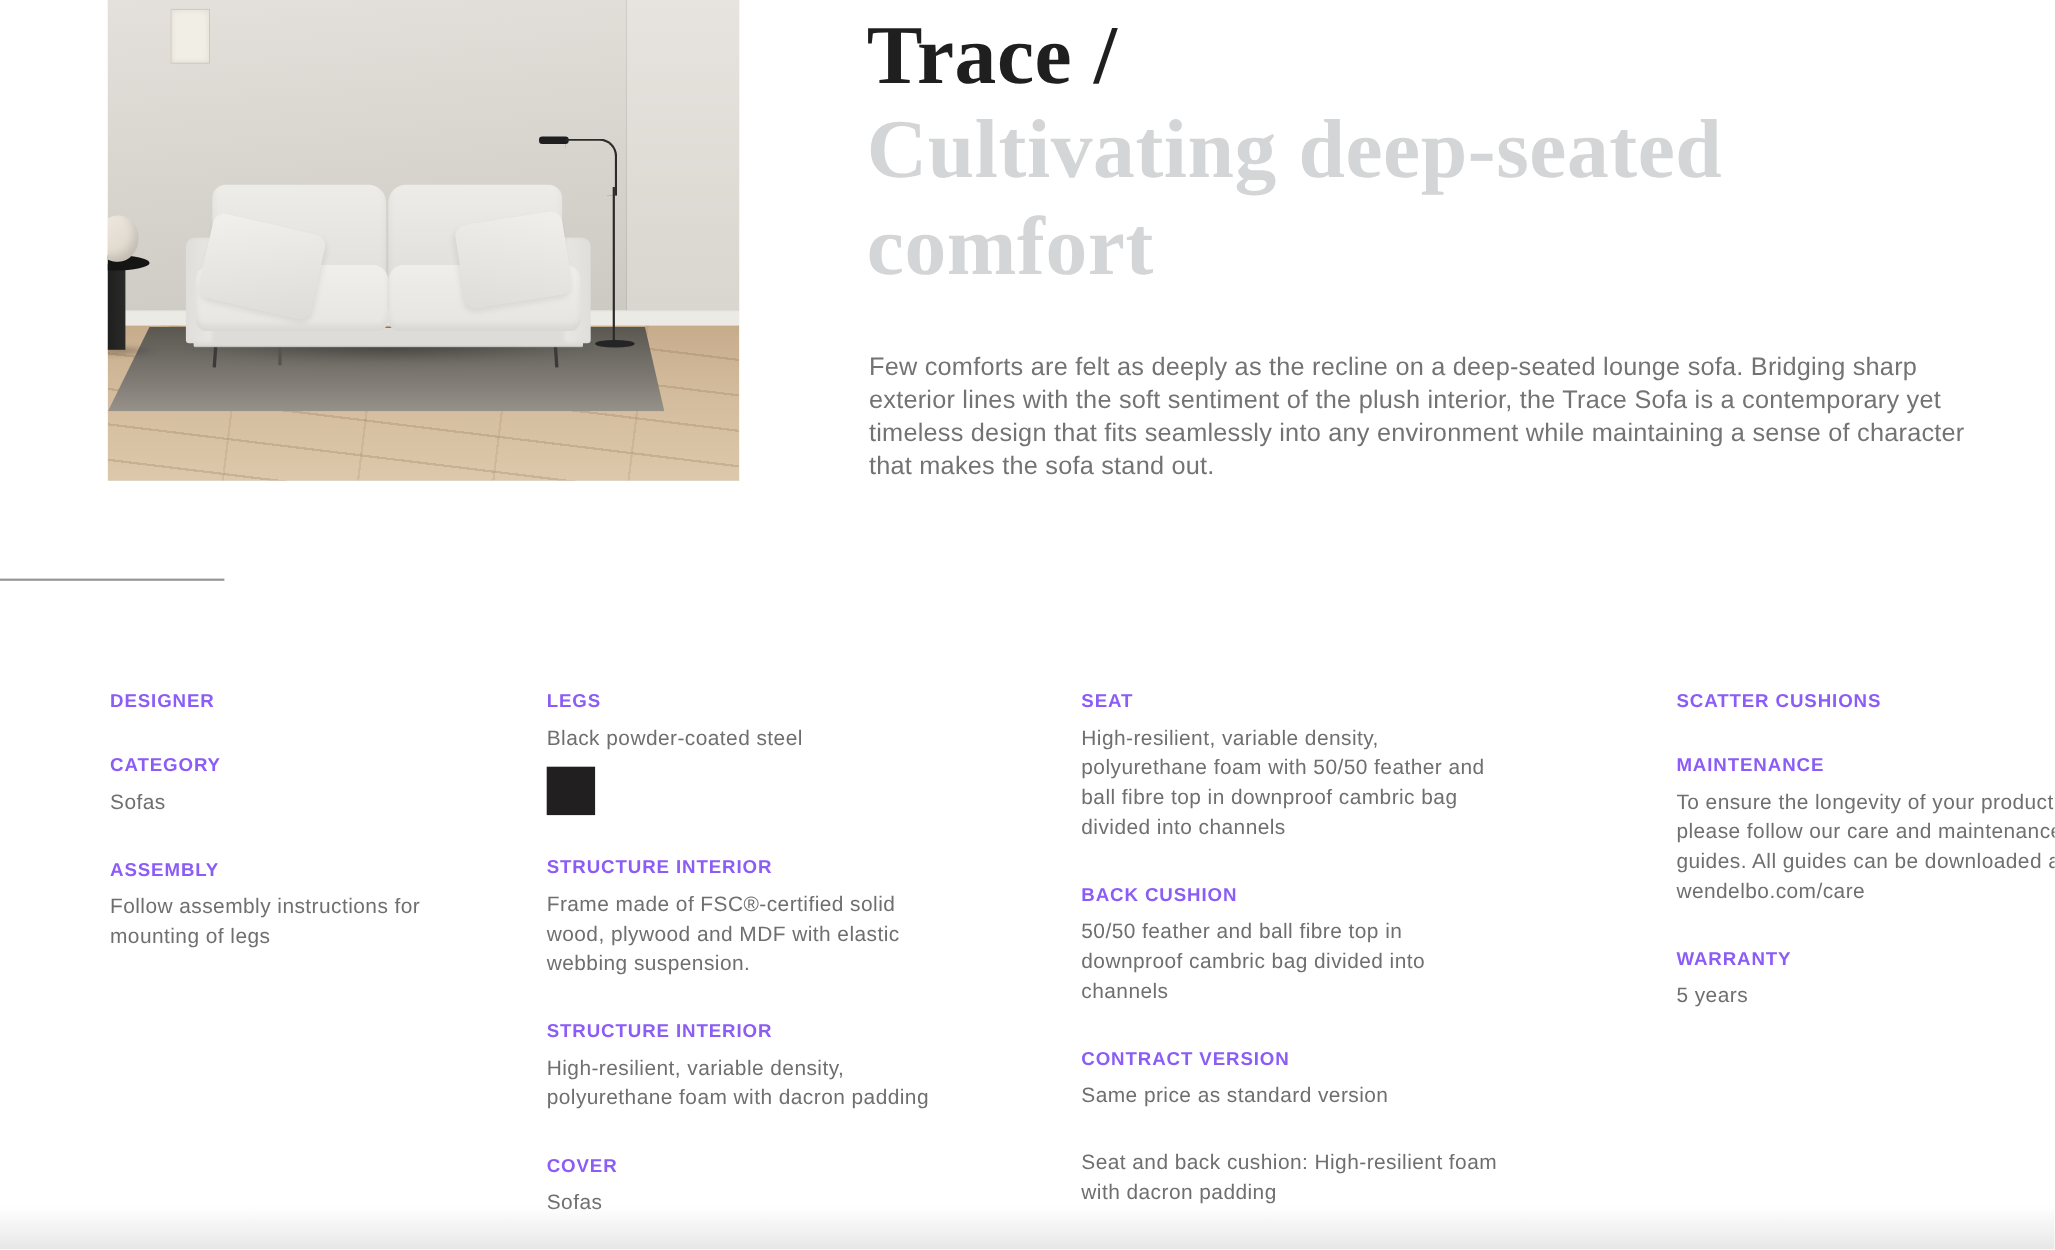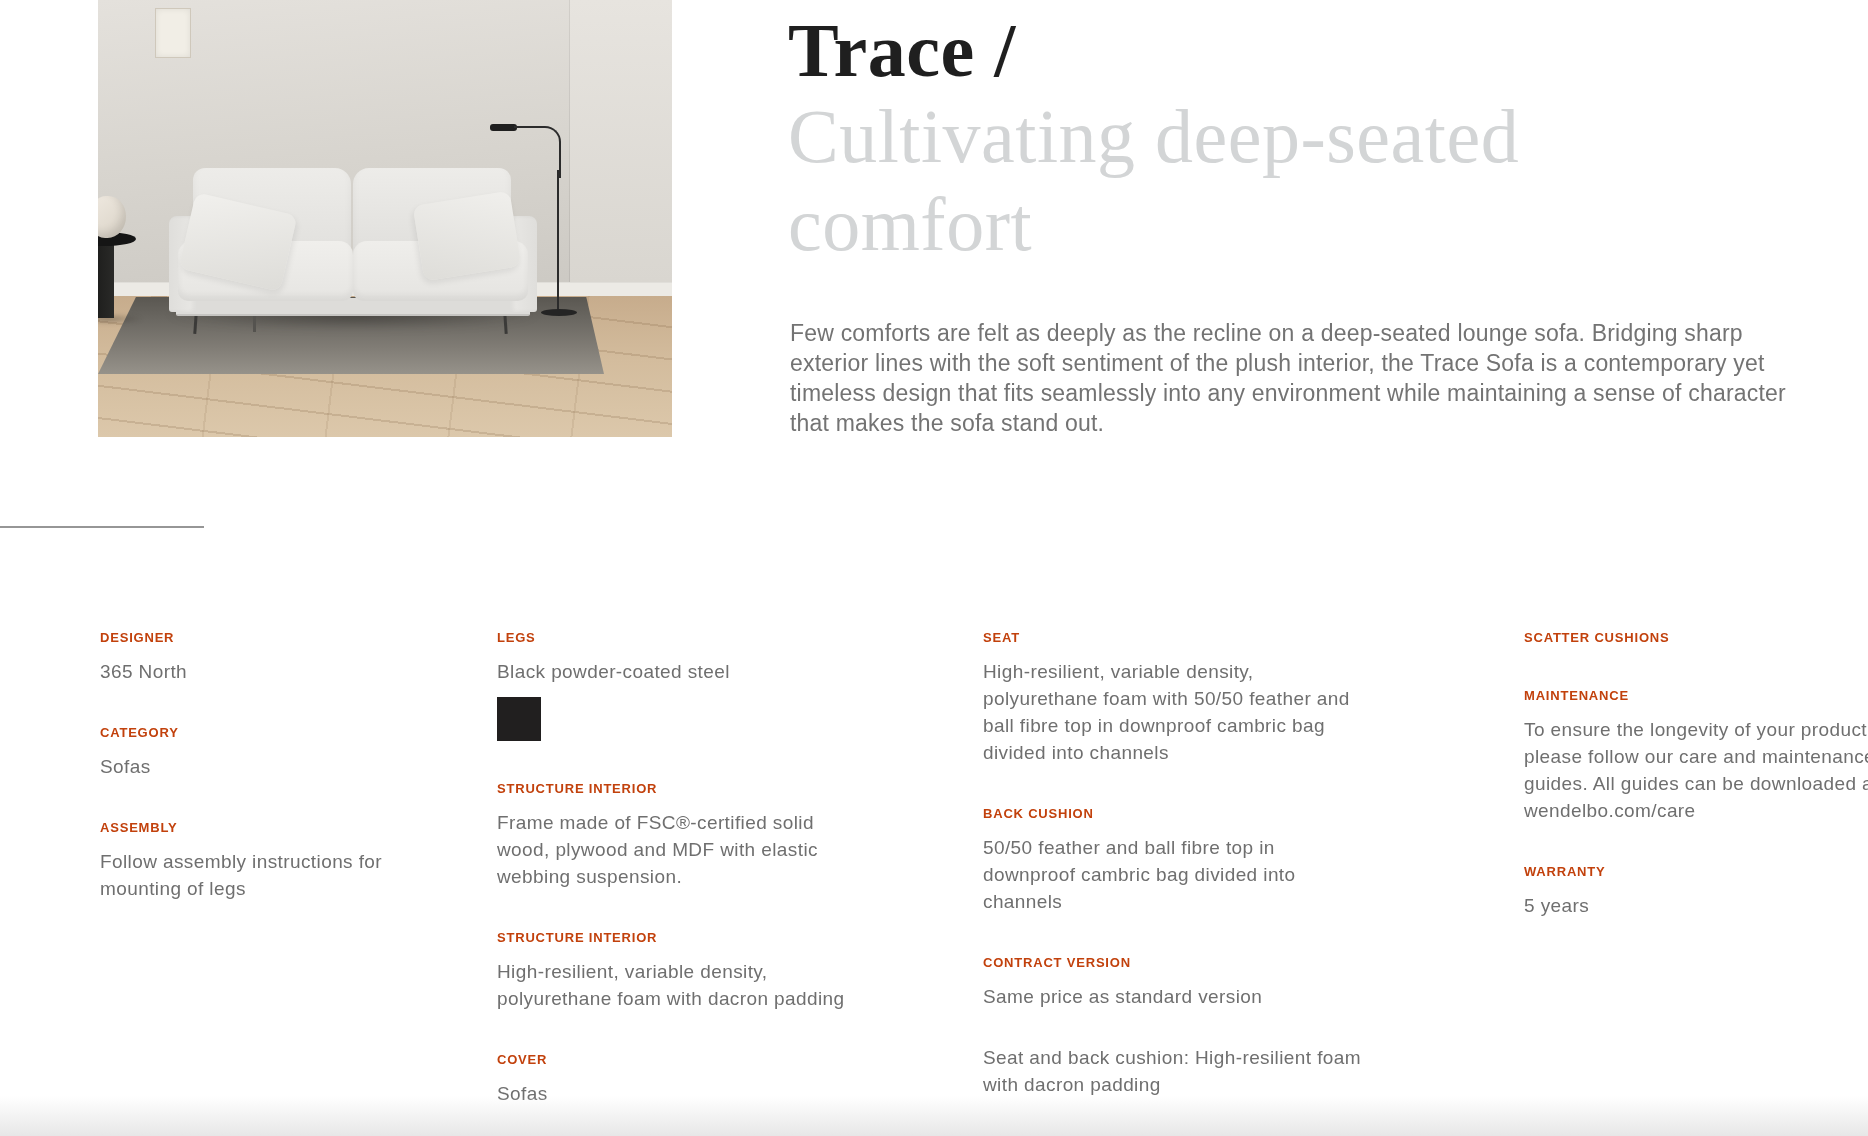--- a/index.html
+++ b/index.html
@@ -52,36 +52,36 @@
   .table-shadow{left:-26px;top:314px;width:72px;height:10px;background:radial-gradient(ellipse,rgba(40,35,28,0.4),rgba(40,35,28,0) 70%);filter:blur(2px);}
   .vase{left:-8px;top:196px;width:36px;height:42px;border-radius:48% 52% 55% 45%;
       background:linear-gradient(140deg,#efe9e0,#d9d2c6);box-shadow:inset -4px -5px 8px rgba(0,0,0,0.12);}
   .art{left:57px;top:8px;width:34px;height:48px;background:#f1eee6;border:1px solid #cfc8bb;box-shadow:inset 0 0 6px rgba(0,0,0,0.08);}
 
   
   .title{position:absolute;left:788px;top:8px;margin:0;
       font-family:"Liberation Serif","DejaVu Serif",serif;font-weight:700;
       font-size:76px;line-height:84px;color:#1f1f1f;letter-spacing:0.5px;}
   .subtitle{position:absolute;left:788px;top:92px;margin:0;width:930px;
-      font-family:"Liberation Serif","DejaVu Serif",serif;font-weight:400;
+      font-family:"Liberation Serif","DejaVu Serif",serif;font-weight:700;
       font-size:76px;line-height:88px;color:#d3d5d6;letter-spacing:0.5px;}
   .desc{position:absolute;left:790px;top:318px;margin:0;width:1015px;
       font-size:23px;line-height:30px;color:#737373;letter-spacing:0.2px;}
 
   
   .divider{position:absolute;left:0;top:526px;width:204px;height:2px;background:#969696;}
 
   
   .spec-col{position:absolute;top:628px;}
   .col-0{left:100px;width:330px;}
   .col-1{left:497px;width:370px;}
   .col-2{left:983px;width:380px;}
   .col-3{left:1524px;width:395px;}
   .spec-block{margin:0 0 38px 0;}
-  .spec-heading{font-size:13px;line-height:20px;font-weight:700;color:#c2410c;
+  .spec-heading{font-size:17px;line-height:20px;font-weight:700;color:#8b5cf6;
       letter-spacing:0.8px;margin-bottom:10px;}
   .spec-text{margin:0;font-size:19px;line-height:27px;color:#6f6f6f;letter-spacing:0.4px;}
   .spec-text + .spec-text{margin-top:34px;}
   .swatch{width:44px;height:44px;margin-top:12px;}
 
   .bottom-fade{position:absolute;left:0;top:1096px;width:100%;height:40px;
       background:linear-gradient(180deg,rgba(231,231,231,0),#e7e7e7);}
 </style>
 </head>
 <body>
@@ -122,21 +122,20 @@
   <h1 class="title">Trace /</h1>
   <h2 class="subtitle">Cultivating deep-seated comfort</h2>
   <p class="desc">Few comforts are felt as deeply as the recline on a deep-seated lounge sofa. Bridging sharp exterior lines with the soft sentiment of the plush interior, the Trace Sofa is a contemporary yet timeless design that fits seamlessly into any environment while maintaining a sense of character that makes the sofa stand out.</p>
 
   <div class="divider"></div>
 
   <div id="specs">
       <div class="spec-col col-0">
         <div class="spec-block">
           <div class="spec-heading">DESIGNER</div>
-          <p class="spec-text">365 North</p>
         </div>
         <div class="spec-block">
           <div class="spec-heading">CATEGORY</div>
           <p class="spec-text">Sofas</p>
         </div>
         <div class="spec-block">
           <div class="spec-heading">ASSEMBLY</div>
           <p class="spec-text">Follow assembly instructions for mounting of legs</p>
         </div>
       </div>

